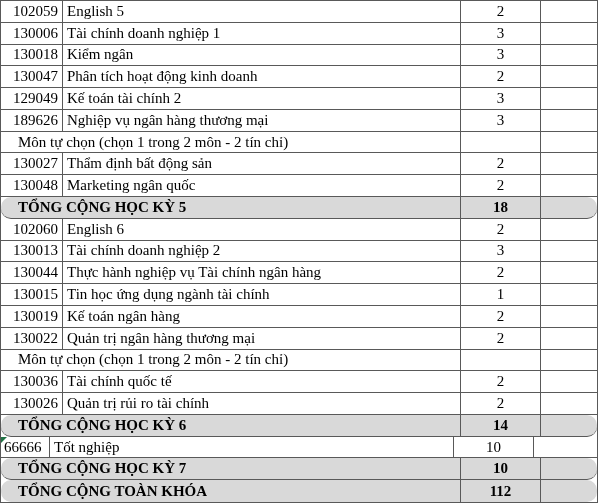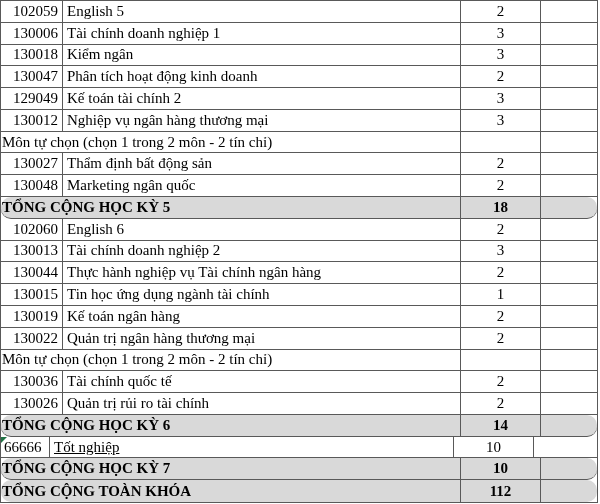--- a/index.html
+++ b/index.html
@@ -24,24 +24,24 @@
   .cell{
     border-right:1px solid var(--border-c);box-sizing:border-box;
     display:flex;align-items:center;overflow:hidden;white-space:nowrap;
     line-height:1;
   }
   .cell:last-child{border-right:none;}
   .c-code{width:62px;justify-content:flex-end;padding-right:4px;}
   .c-name{width:398px;padding-left:4px;}
   .c-cred{width:80px;justify-content:center;}
   .c-note{flex:1;}
-  .c-label{width:460px;padding-left:1px;}
+  .c-label{width:460px;padding-left:17px;}
   .row.total{background:var(--total-bg);font-weight:bold;border-radius:10px;}
   .row.grad .c-code{width:49px;justify-content:flex-start;padding-left:3px;position:relative;}
-  .row.grad .c-name{width:404px;text-decoration:underline;}
+  .row.grad .c-name{width:404px;}
   .err-tri{
     position:absolute;left:0;top:0;width:0;height:0;
     border-top:6px solid var(--err-c);border-right:6px solid transparent;
   }
 </style>
 </head>
 <body>
 
 <div class="tbl">
     <div class="row course">
@@ -68,21 +68,21 @@
       <div class="cell c-cred">2</div>
       <div class="cell c-note"></div>
     </div>
     <div class="row course">
       <div class="cell c-code">129049</div>
       <div class="cell c-name">Kế toán tài chính 2</div>
       <div class="cell c-cred">3</div>
       <div class="cell c-note"></div>
     </div>
     <div class="row course">
-      <div class="cell c-code">130012</div>
+      <div class="cell c-code">189626</div>
       <div class="cell c-name">Nghiệp vụ ngân hàng thương mại</div>
       <div class="cell c-cred">3</div>
       <div class="cell c-note"></div>
     </div>
     <div class="row section">
       <div class="cell c-label">Môn tự chọn (chọn 1 trong 2 môn - 2 tín chỉ)</div>
       <div class="cell c-cred"></div>
       <div class="cell c-note"></div>
     </div>
     <div class="row course">

